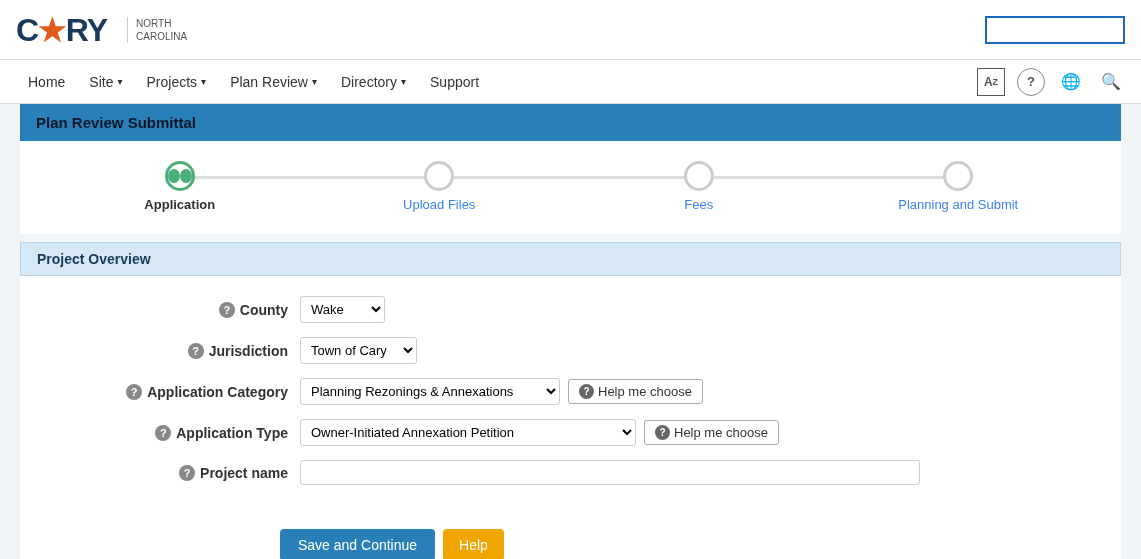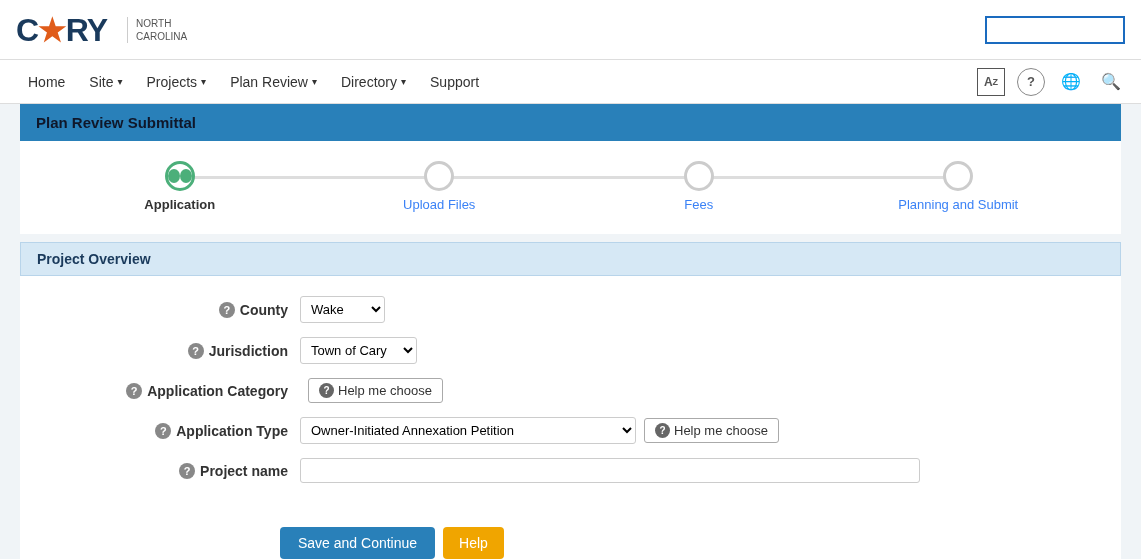--- a/index.html
+++ b/index.html
@@ -369,20 +369,25 @@
         <option>Wake County</option>
         <option>City of Raleigh</option>
       </select>
     </div>
 
     <div class="form-row">
       <div class="form-label">
         <span class="help-icon">?</span>
         Application Category
       </div>
+      <select class="form-control" style="width:260px;">
+        <option>Planning Rezonings &amp; Annexations</option>
+        <option>Building Permits</option>
+        <option>Engineering</option>
+      </select>
       <button class="help-me-btn">
         <span class="help-q">?</span>
         <span>Help me choose</span>
       </button>
     </div>
 
     <div class="form-row">
       <div class="form-label">
         <span class="help-icon">?</span>
         Application Type

